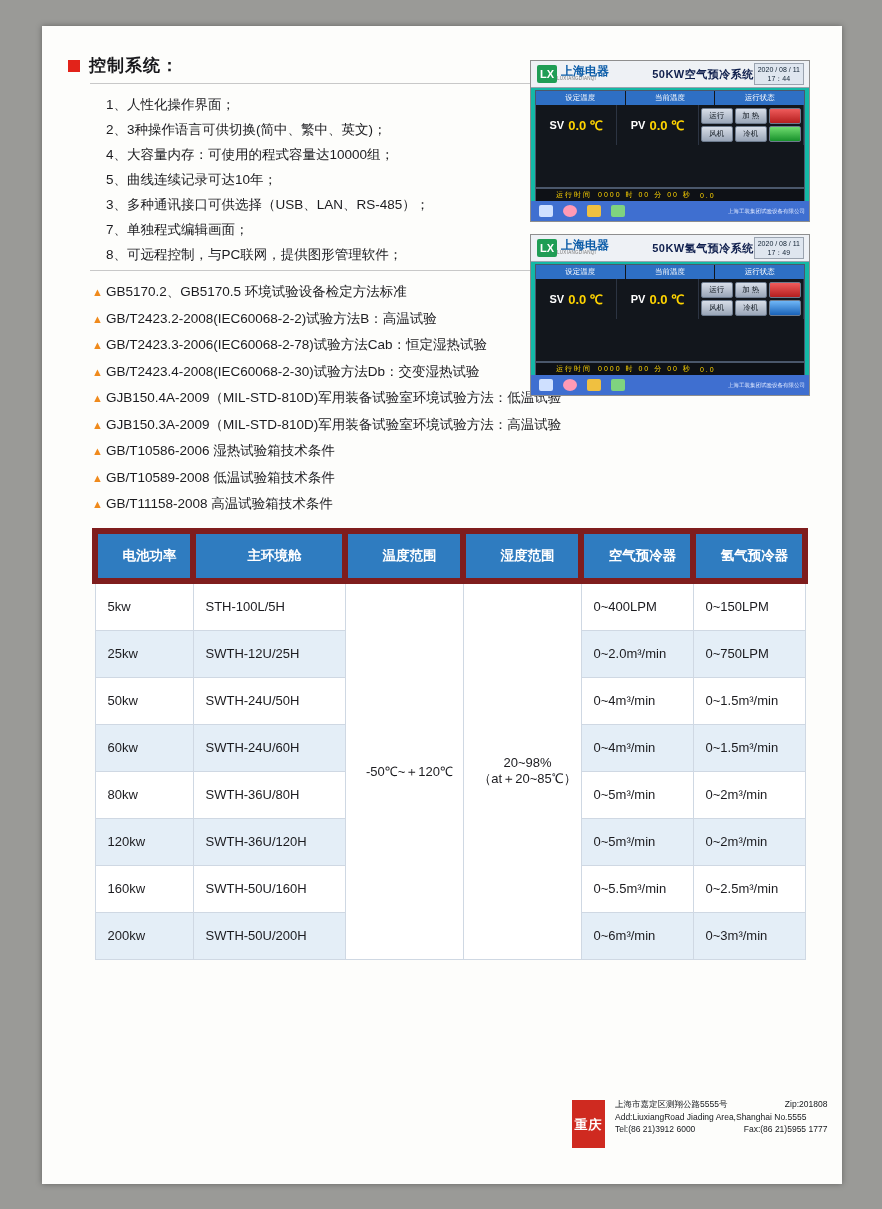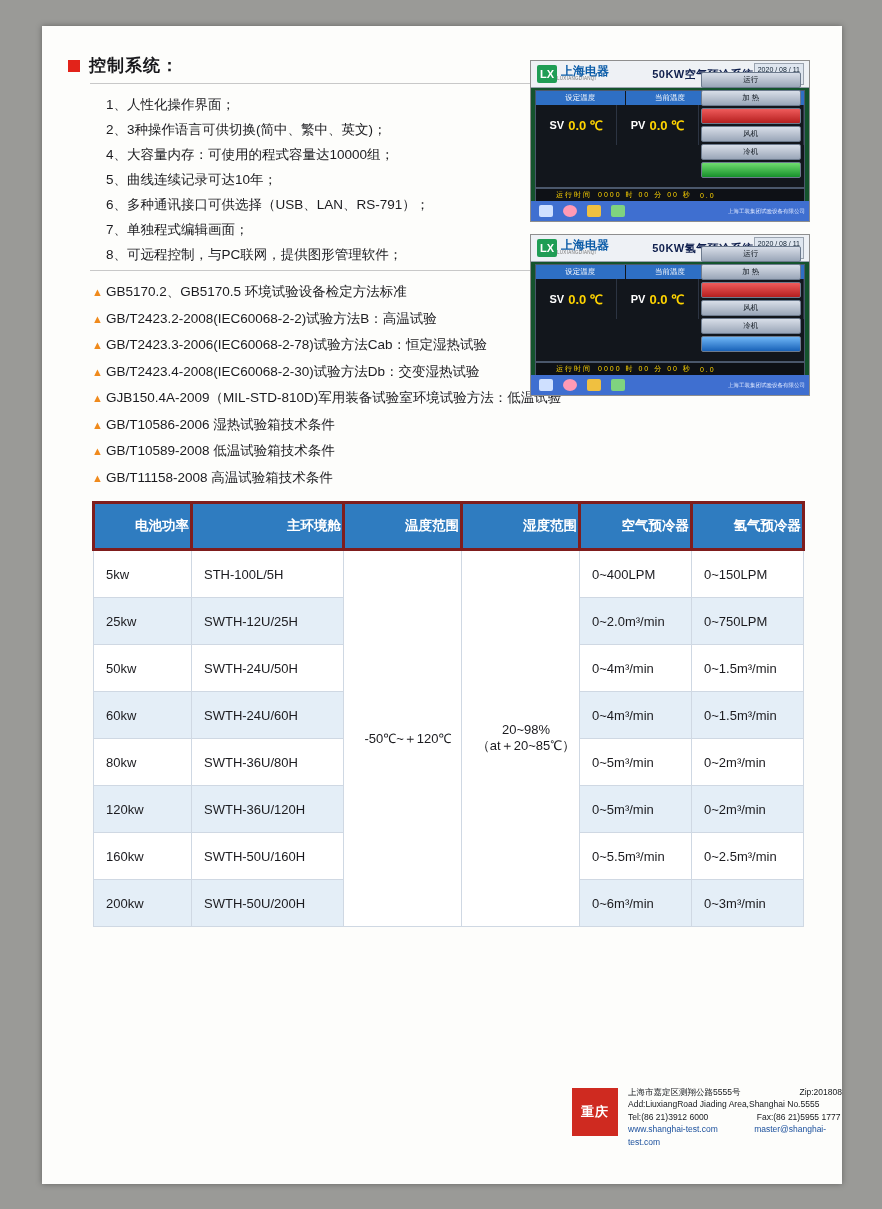--- a/index.html
+++ b/index.html
@@ -89,21 +89,21 @@
   
   .hmi-wrap {
     position: absolute;
     right: 8px;
     top: 20px;
     width: 278px;
   }
   .hmi {
     width: 278px;
     height: 160px;
-    background: #14532d;
+    background: #14b8a6;
     border: 1px solid #8e8e8e;
     position: relative;
     margin-bottom: 12px;
     overflow: hidden;
   }
   .hmi-top {
     position: absolute;
     left: 0; top: 0; right: 0;
     height: 26px;
     background: #eef1f5;
@@ -191,21 +191,21 @@
     font-weight: bold;
   }
   .sv-tag {
     color: #fff;
     font-size: 11px;
     font-weight: bold;
     margin-right: 4px;
   }
   .btn-grid {
     display: grid;
-    grid-template-columns: 1fr;
+    grid-template-columns: 1fr 1fr 1fr;
     gap: 2px;
     padding: 2px;
   }
   .mini-btn {
     background: linear-gradient(#d8dee8,#9aa6b8);
     border: 1px solid #6c7a8d;
     font-size: 7.5px;
     color: #101820;
     text-align: center;
     line-height: 13px;
@@ -266,23 +266,23 @@
     border-collapse: collapse;
     width: 710px;
     table-layout: fixed;
   }
   table.spec th {
     background: #2f7cc0;
     color: #fff;
     font-size: 13.5px;
     font-weight: bold;
     height: 42px;
-    text-align: right;
+    text-align: center;
     padding-left: 12px;
-    border: 3px solid #7f1d1d;
+    border: 6px solid #7f1d1d;
   }
   table.spec td {
     font-size: 13px;
     color: #1b1b1f;
     height: 44px;
     padding-left: 12px;
     border: 1px solid #cfd8e3;
     background: #ffffff;
   }
   table.spec tr.alt td { background: #e4eef7; }
@@ -295,21 +295,21 @@
 
   
   .footer {
     position: absolute;
     left: 0; right: 0; bottom: 36px;
     display: flex;
     align-items: flex-start;
     padding-left: 530px;
   }
   .seal {
-    width: 46px; height: 48px;
+    width: 33px; height: 48px;
     background: #cf2a20;
     color: #fff;
     font-size: 13px;
     font-weight: bold;
     line-height: 15px;
     display: flex;
     align-items: center;
     justify-content: center;
     letter-spacing: 1px;
     flex: 0 0 auto;
@@ -447,32 +447,33 @@
     <div class="sec-head">
       <span class="sec-square"></span>
       <span class="sec-title">控制系统：</span>
     </div>
     <div class="rule"></div>
     <ul class="ctrl-list">
       <li>1、人性化操作界面；</li>
       <li>2、3种操作语言可供切换(简中、繁中、英文)；</li>
       <li>4、大容量内存：可使用的程式容量达10000组；</li>
       <li>5、曲线连续记录可达10年；</li>
-      <li>6、多种通讯接口可供选择（USB、LAN、RS-791）；</li>
+      <li>3、多种通讯接口可供选择（USB、LAN、RS-485）；</li>
       <li>7、单独程式编辑画面；</li>
       <li>8、可远程控制，与PC联网，提供图形管理软件；</li>
     </ul>
 
     <div class="rule"></div>
     <ul class="std-list">
       <li><span class="tri">▲</span><span>GB5170.2、GB5170.5 环境试验设备检定方法标准</span></li>
       <li><span class="tri">▲</span><span>GB/T2423.2-2008(IEC60068-2-2)试验方法B：高温试验</span></li>
       <li><span class="tri">▲</span><span>GB/T2423.3-2006(IEC60068-2-78)试验方法Cab：恒定湿热试验</span></li>
       <li><span class="tri">▲</span><span>GB/T2423.4-2008(IEC60068-2-30)试验方法Db：交变湿热试验</span></li>
       <li><span class="tri">▲</span><span>GJB150.4A-2009（MIL-STD-810D)军用装备试验室环境试验方法：低温试验</span></li>
+      <li><span class="tri">▲</span><span>GJB150.3A-2009（MIL-STD-810D)军用装备试验室环境试验方法：高温试验</span></li>
       <li><span class="tri">▲</span><span>GB/T10586-2006 湿热试验箱技术条件</span></li>
       <li><span class="tri">▲</span><span>GB/T10589-2008 低温试验箱技术条件</span></li>
       <li><span class="tri">▲</span><span>GB/T11158-2008 高温试验箱技术条件</span></li>
     </ul>
 
 
     <div class="tbl-wrap">
       <table class="spec">
         <colgroup>
           <col style="width:98px">
@@ -556,19 +557,15 @@
     <div class="addr">
       <div>
         <span class="zip">Zip:201808</span>
         <span>上海市嘉定区测翔公路5555号</span>
       </div>
       <div>Add:LiuxiangRoad  Jiading  Area,Shanghai   No.5555</div>
       <div>
         <span>Tel:(86 21)3912 6000</span>
         <span style="margin-left:46px">Fax:(86 21)5955 1777</span>
       </div>
-      <div>
-        <span class="web">www.shanghai-test.com</span>
-        <span class="web" style="margin-left:34px">master@shanghai-test.com</span>
-      </div>
     </div>
   </div>
 </div>
 
 </body></html>

